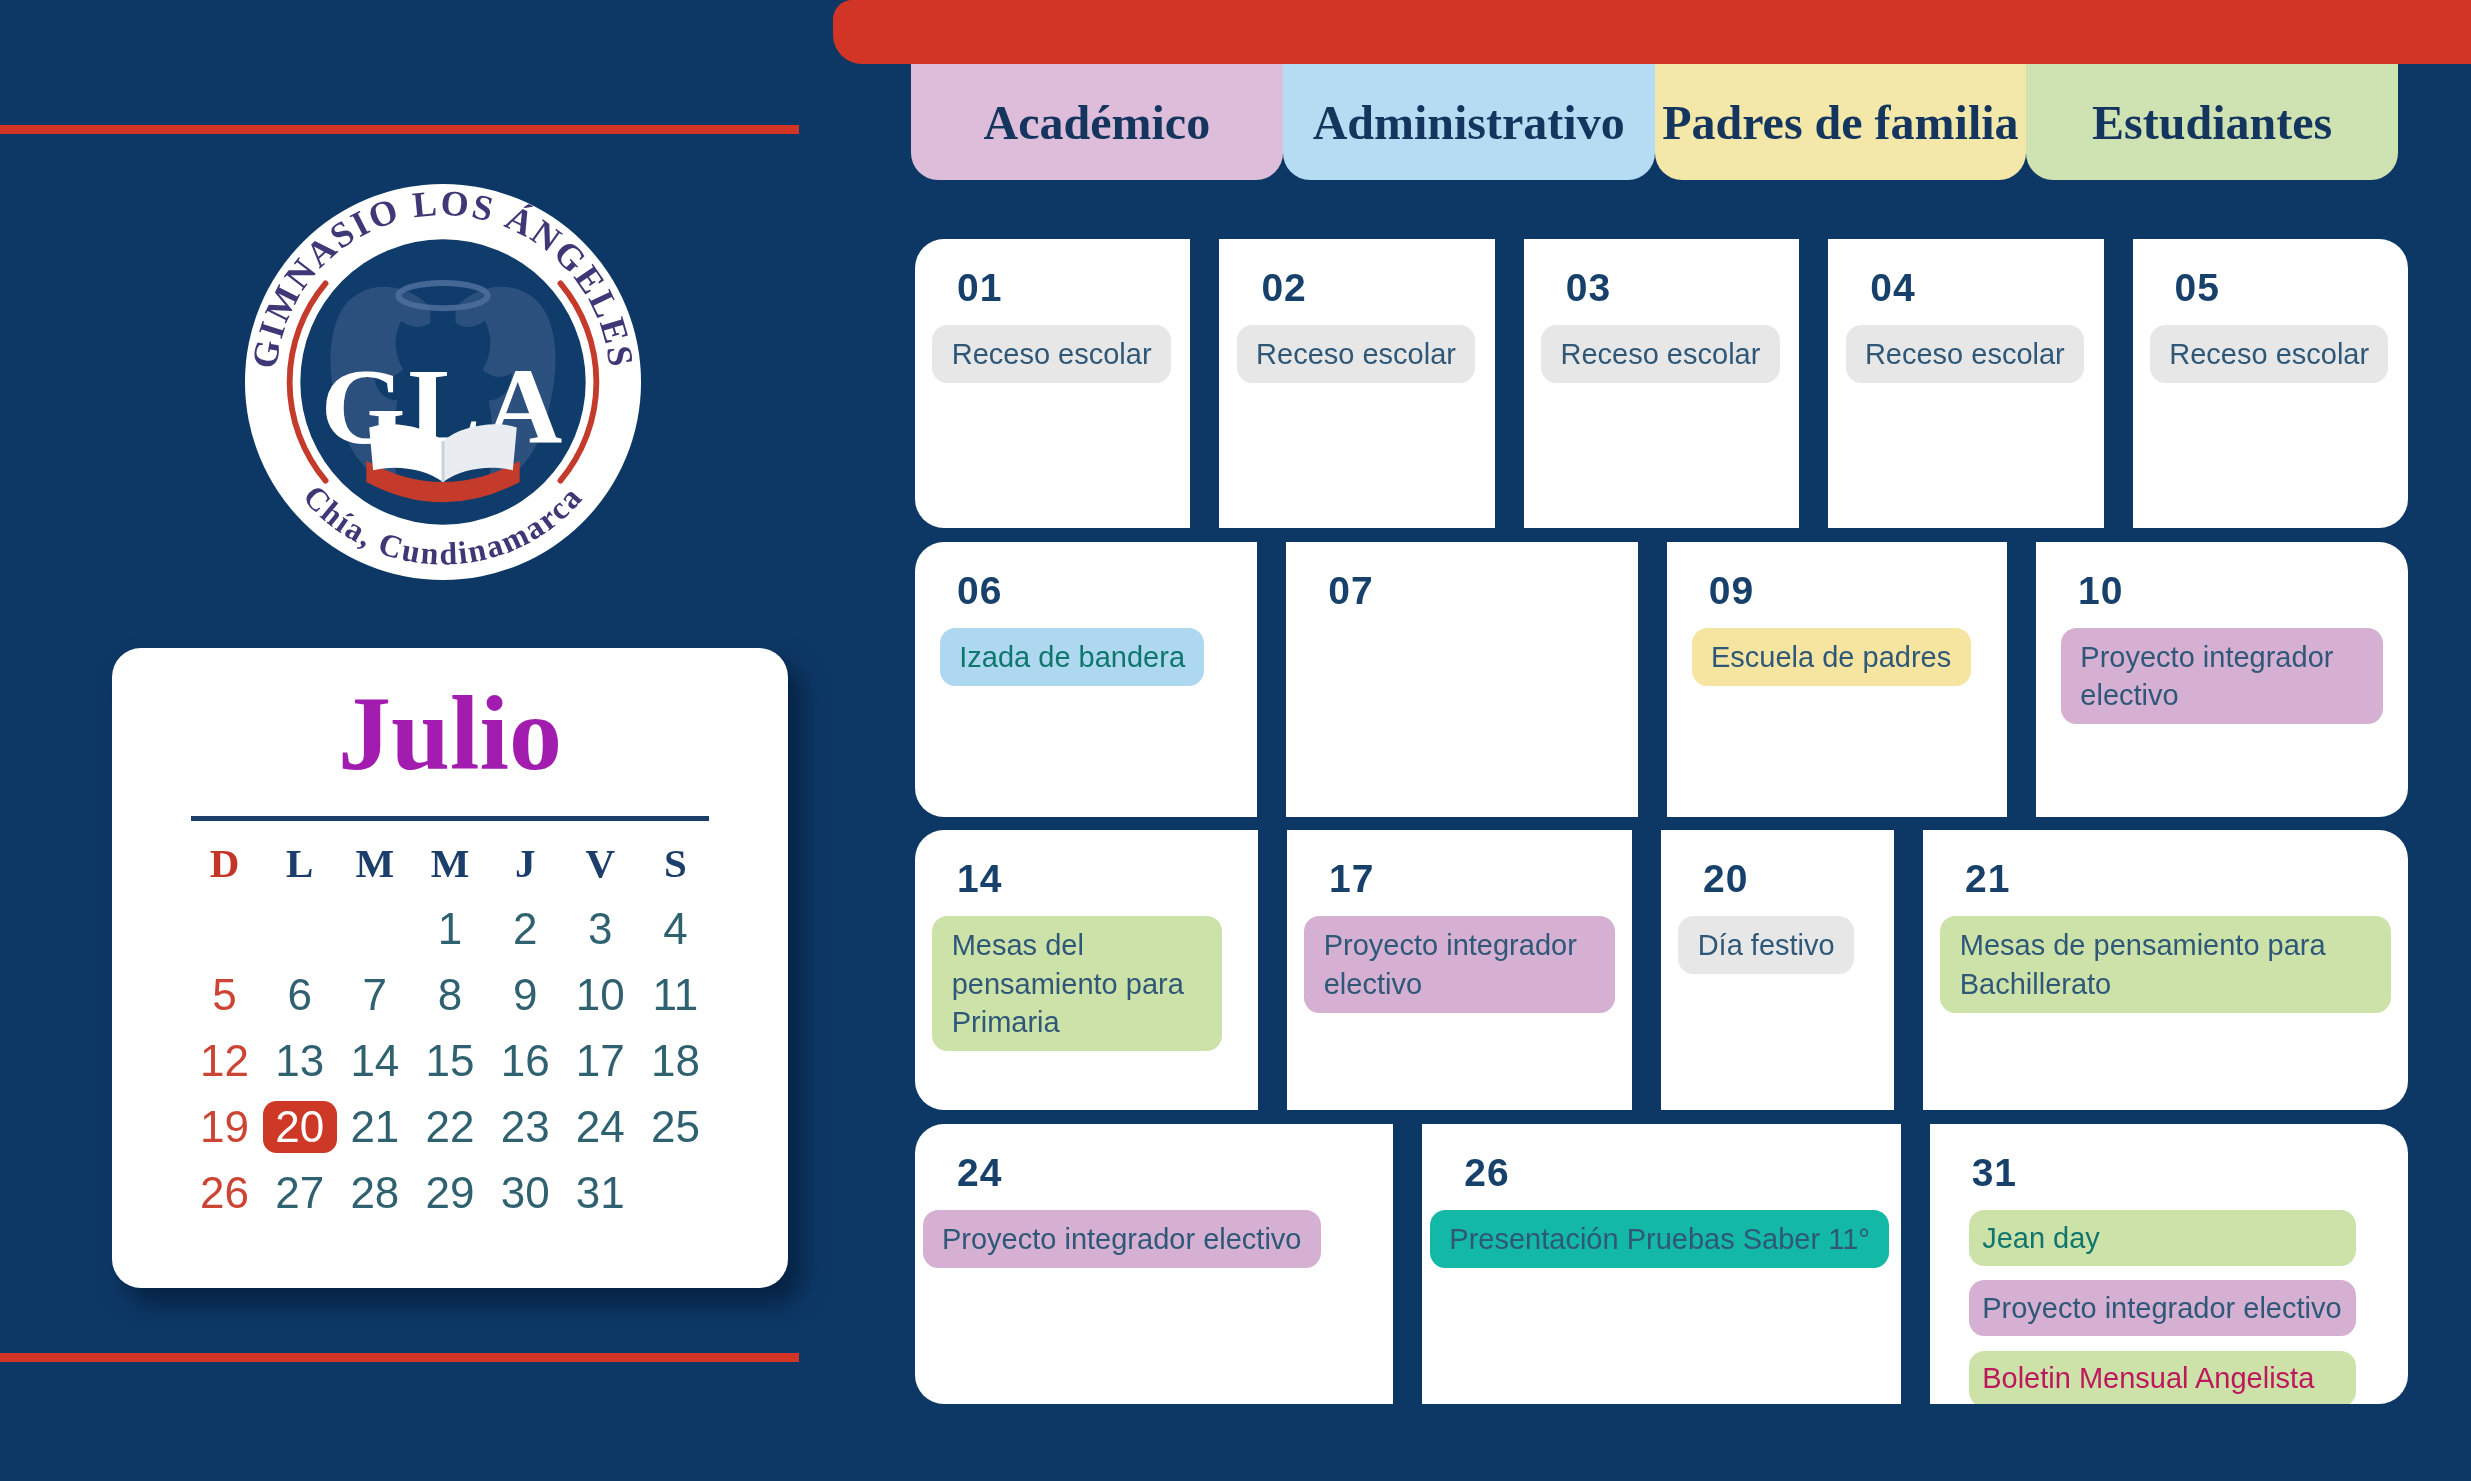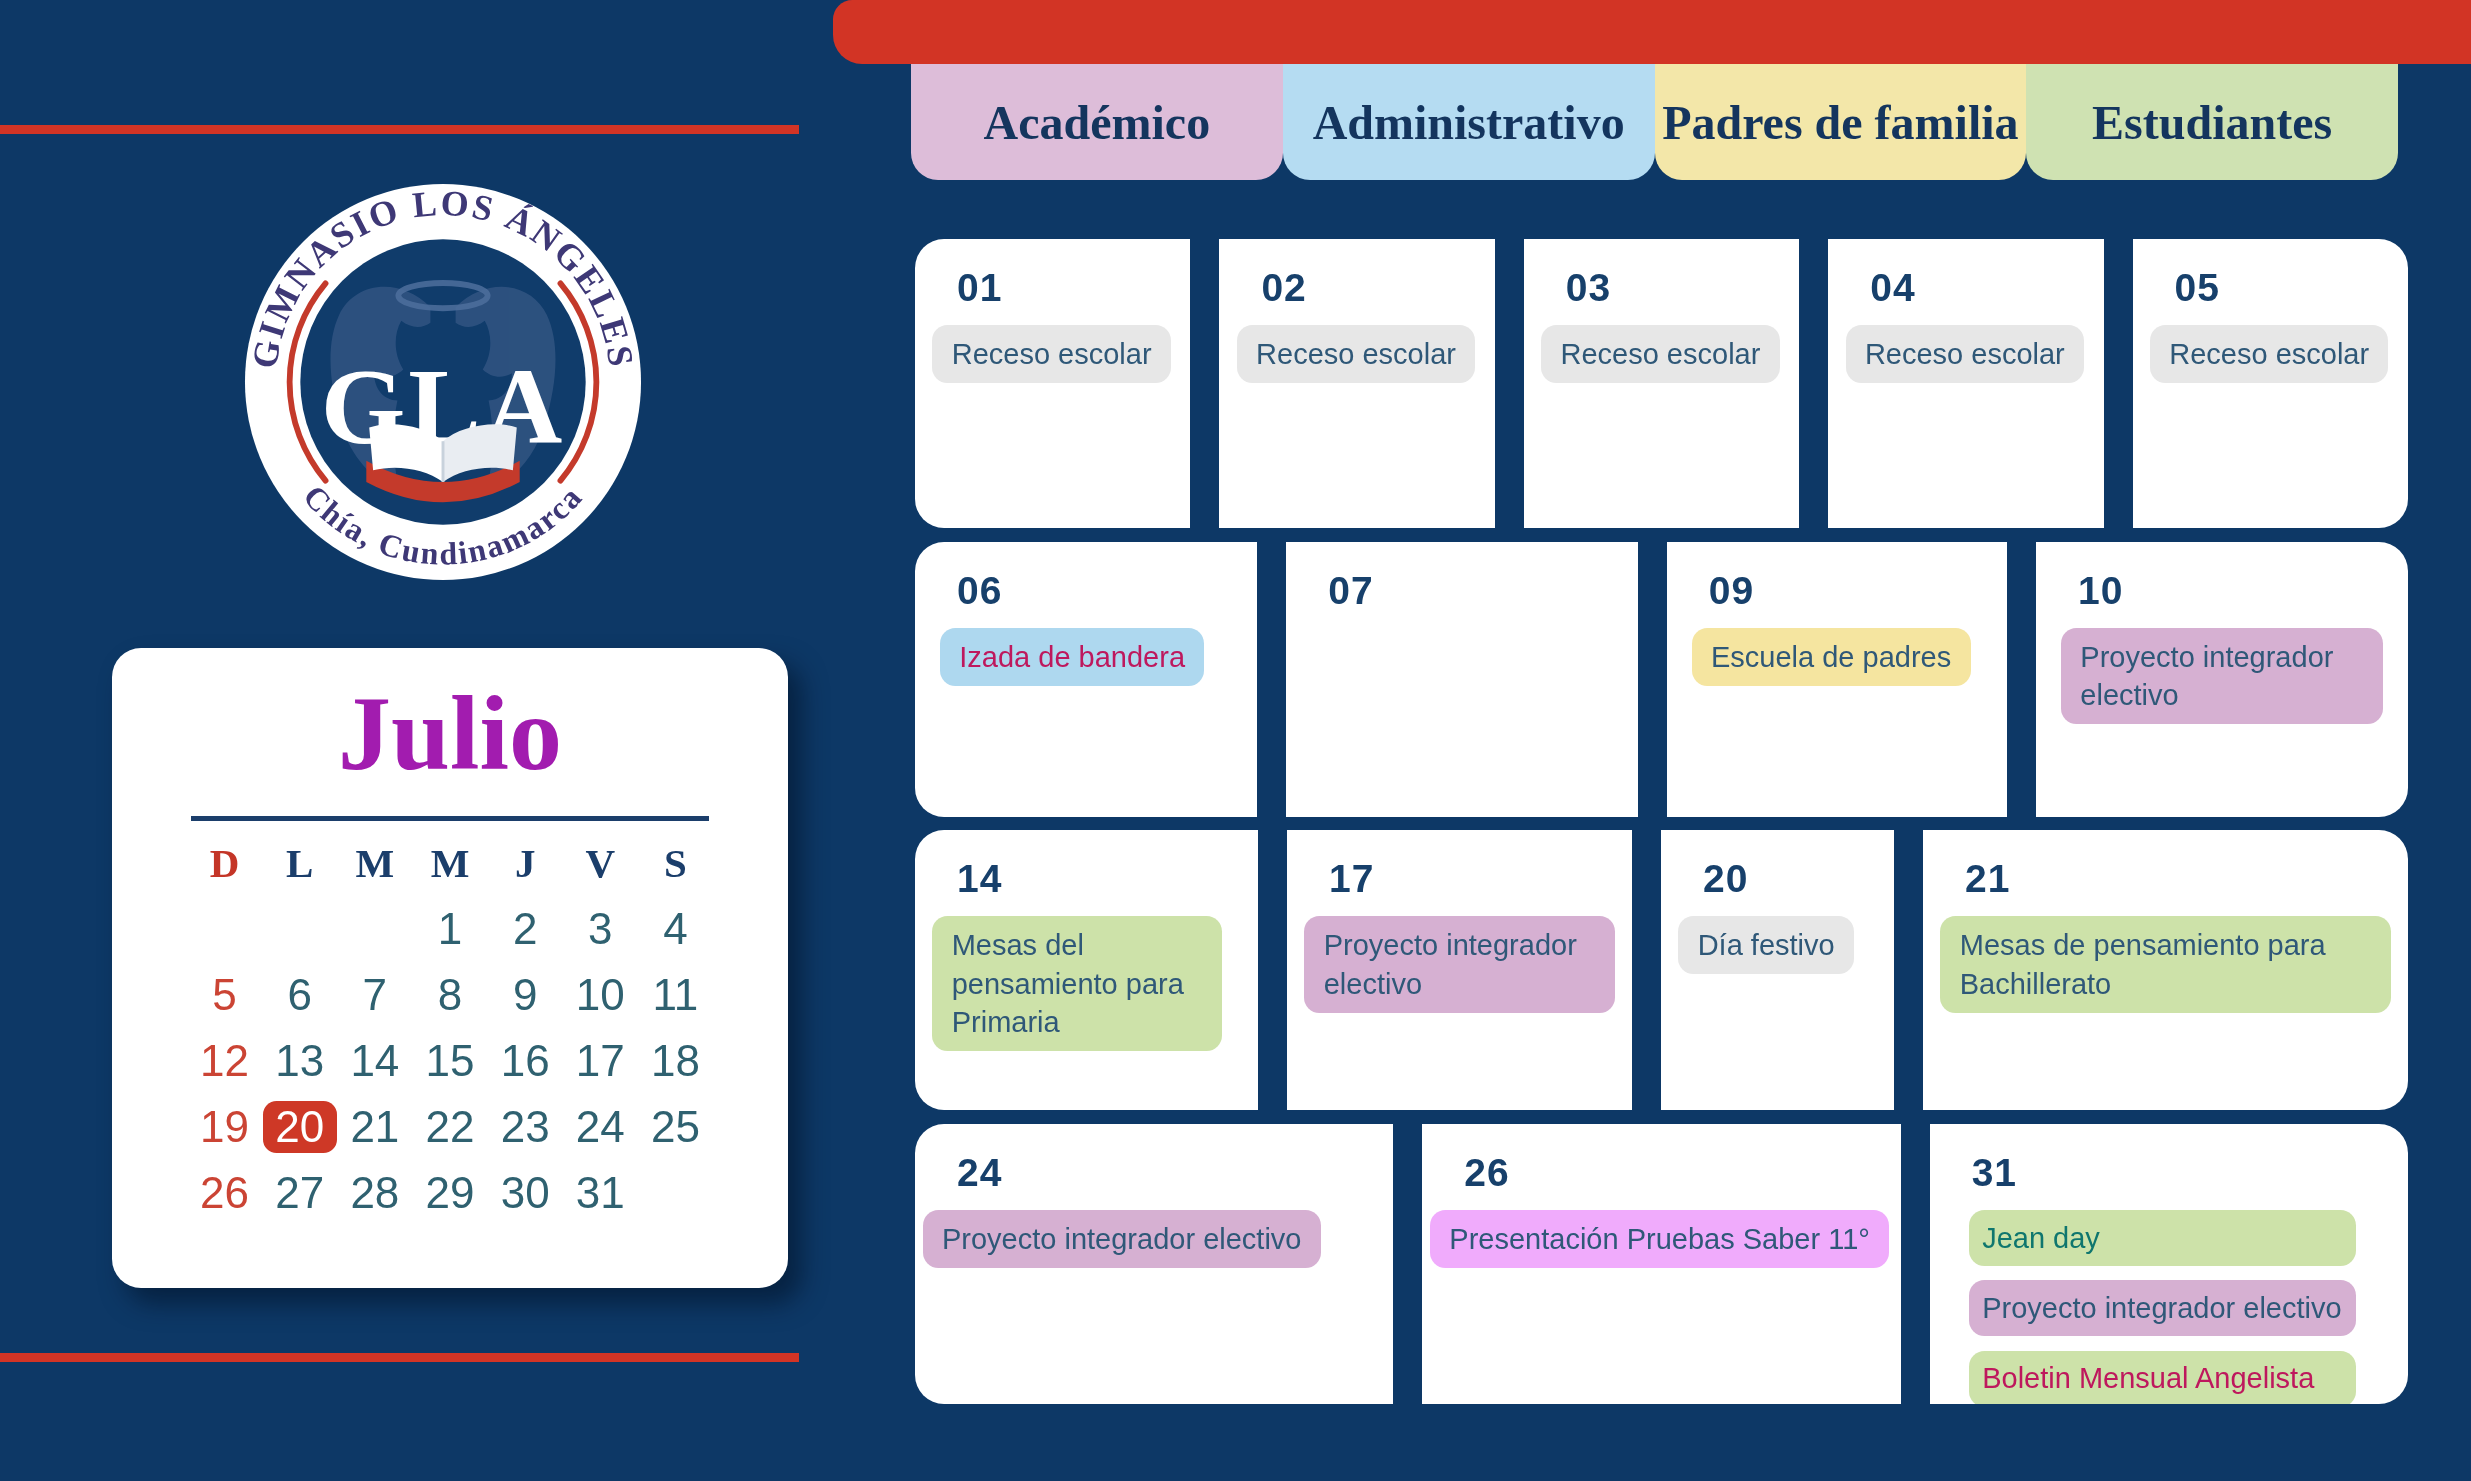--- a/index.html
+++ b/index.html
@@ -203,21 +203,21 @@
         <div class="events"><div class="chip" style="background: rgb(231, 231, 231); color: rgb(47, 88, 120);">Receso escolar</div></div>
       </div>
       <div class="day-card last">
         <div class="day-num">05</div>
         <div class="events"><div class="chip" style="background: rgb(231, 231, 231); color: rgb(47, 88, 120);">Receso escolar</div></div>
       </div>
     </div>
     <div class="ev-row r2">
       <div class="day-card first">
         <div class="day-num">06</div>
-        <div class="events"><div class="chip" style="background: rgb(174, 216, 239); color: #be185d;">Izada de bandera</div></div>
+        <div class="events"><div class="chip" style="background: rgb(174, 216, 239); color: #0f766e;">Izada de bandera</div></div>
       </div>
       <div class="day-card">
         <div class="day-num">07</div>
       </div>
       <div class="day-card">
         <div class="day-num">09</div>
         <div class="events"><div class="chip" style="background: rgb(245, 229, 160); color: rgb(47, 88, 120);">Escuela de padres</div></div>
       </div>
       <div class="day-card last">
         <div class="day-num">10</div>
@@ -242,21 +242,21 @@
         <div class="events"><div class="chip" style="background: rgb(205, 226, 169); color: rgb(47, 88, 120);">Mesas de pensamiento para Bachillerato</div></div>
       </div>
     </div>
     <div class="ev-row r4">
       <div class="day-card first">
         <div class="day-num">24</div>
         <div class="events"><div class="chip" style="background: rgb(214, 176, 210); color: rgb(47, 88, 120);">Proyecto integrador electivo</div></div>
       </div>
       <div class="day-card">
         <div class="day-num">26</div>
-        <div class="events"><div class="chip" style="background: #f0abfc; color: rgb(47, 88, 120);">Presentación Pruebas Saber 11°</div></div>
+        <div class="events"><div class="chip" style="background: #14b8a6; color: rgb(47, 88, 120);">Presentación Pruebas Saber 11°</div></div>
       </div>
       <div class="day-card last multi">
         <div class="day-num">31</div>
         <div class="events">
           <div class="chip" style="background: rgb(205, 226, 169); color: #0f766e;">Jean day</div>
           <div class="chip" style="background: rgb(214, 176, 210); color: rgb(47, 88, 120);">Proyecto integrador electivo</div>
           <div class="chip" style="background: rgb(205, 226, 169); color: #be185d;">Boletin Mensual Angelista</div>
         </div>
       </div>
     </div>

